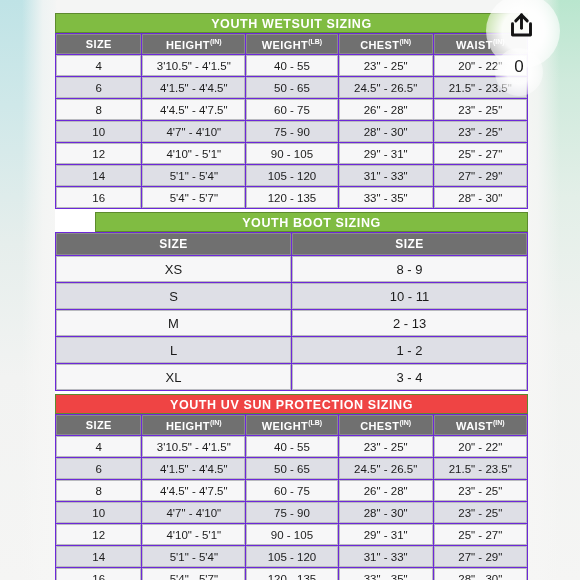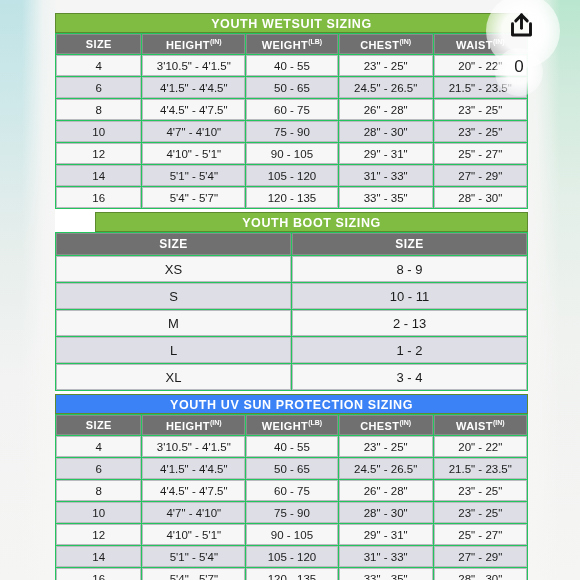--- a/index.html
+++ b/index.html
@@ -68,21 +68,21 @@
     height: 20px;
     border: 1px solid #5d8a2e;
     overflow: hidden;
     white-space: nowrap;
   }
 
   table.grid {
     width: 100%;
     border-collapse: separate;
     border-spacing: 1px;
-    background: #22c55e;
+    background: #6d28d9;
     table-layout: fixed;
   }
 
   table.grid th {
     background: #707070;
     color: #ffffff;
     font-size: 11px;
     font-weight: bold;
     letter-spacing: 0.4px;
     height: 20px;
@@ -278,21 +278,21 @@
             </tr>
             <tr>
               <td>XL</td>
               <td>3 - 4</td>
             </tr>
           </tbody>
         </table>
       </div>
       <div class="gap"></div>
       <div class="section">
-        <div class="section-title" style="background: #3b82f6;">YOUTH UV SUN PROTECTION SIZING</div>
+        <div class="section-title" style="background: #ef4444;">YOUTH UV SUN PROTECTION SIZING</div>
         <table class="grid">
           <colgroup>
             <col class="col-size">
             <col class="col-height">
             <col class="col-weight">
             <col class="col-chest">
             <col class="col-waist">
           </colgroup>
           <thead>
             <tr>

